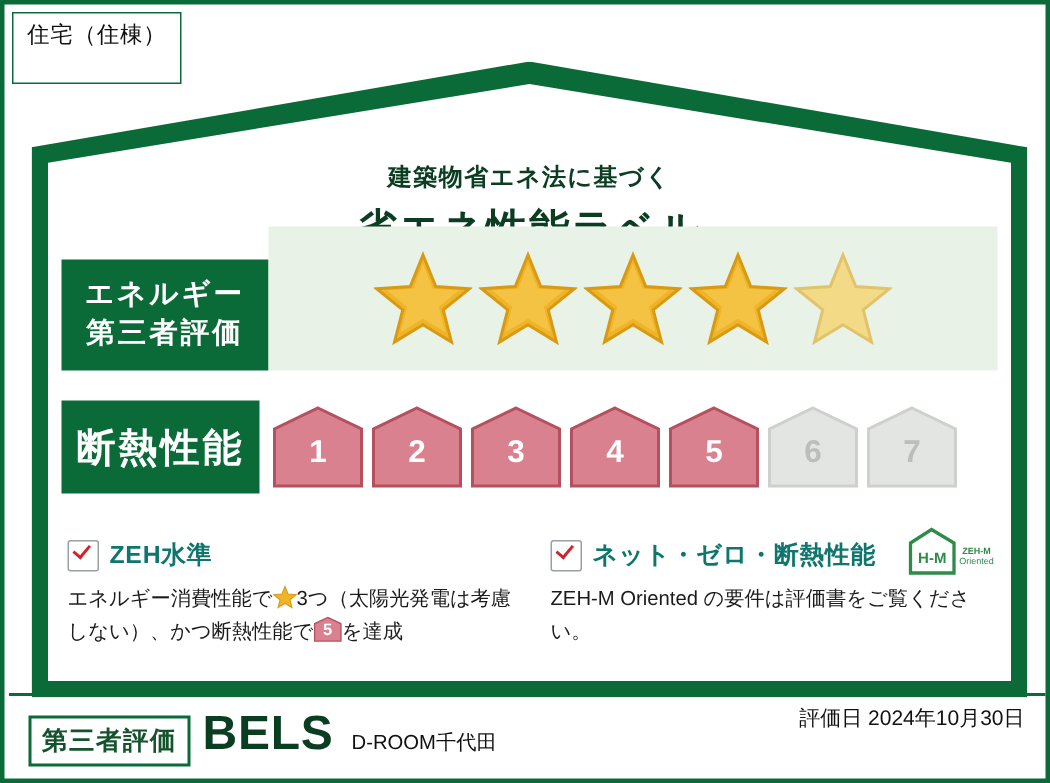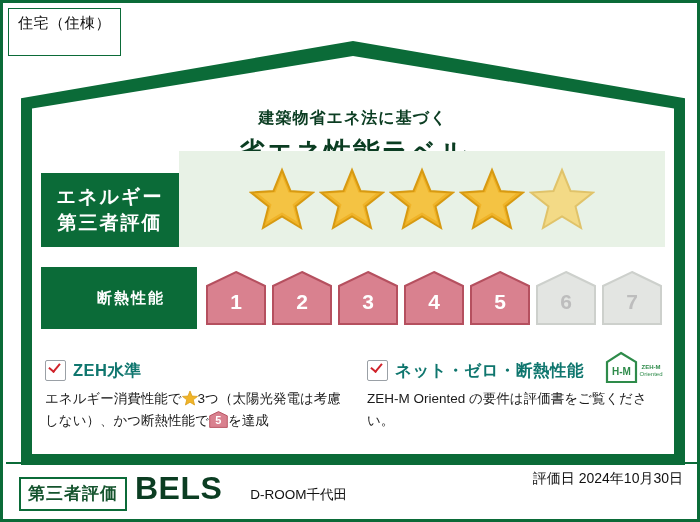--- a/index.html
+++ b/index.html
@@ -64,21 +64,21 @@
     flex:1;background:#e8f2e6;display:flex;align-items:center;justify-content:center;
     gap:4px;
   }
   .star{
     width:66px;height:64px;position:relative;display:inline-block;
   }
   .star svg{display:block;}
 
   
   .ins-row{left:38px;top:264px;width:624px;height:62px;}
-  .ins-row .row-label{width:132px;font-size:15px;padding-left:24px;}
+  .ins-row .row-label{width:132px;font-size:26px;}
   .ins-body{
     flex:1;display:flex;align-items:center;gap:4px;padding-left:8px;
   }
   .grade{
     width:62px;height:56px;position:relative;
   }
   .grade svg{position:absolute;left:0;top:0;}
   .grade span{
     position:absolute;left:0;top:0;width:62px;height:56px;
     display:flex;align-items:center;justify-content:center;
@@ -122,21 +122,21 @@
     display:flex;align-items:center;
   }
   .footer-left{
     display:flex;align-items:baseline;gap:8px;margin-left:13px;
   }
   .third{
     border:2px solid #0b6b38;color:#14532d;font-weight:bold;font-size:17px;
     padding:3px 7px 4px 7px;letter-spacing:1px;
   }
   .bels{font-size:32px;font-weight:bold;color:#0b3d22;letter-spacing:0.5px;}
-  .droom{font-size:13.5px;color:#111;margin-left:20px;text-align:right;}
+  .droom{font-size:13.5px;color:#111;margin-left:4px;text-align:right;}
   .footer-right{
     position:absolute;right:14px;top:6px;text-align:left;
   }
   .eval-date{font-size:14px;color:#111;}
   .eval-id{font-size:9.5px;color:#333;margin-top:3px;letter-spacing:0.2px;}
 </style>
 </head>
 <body>
 
 <div id="label">

